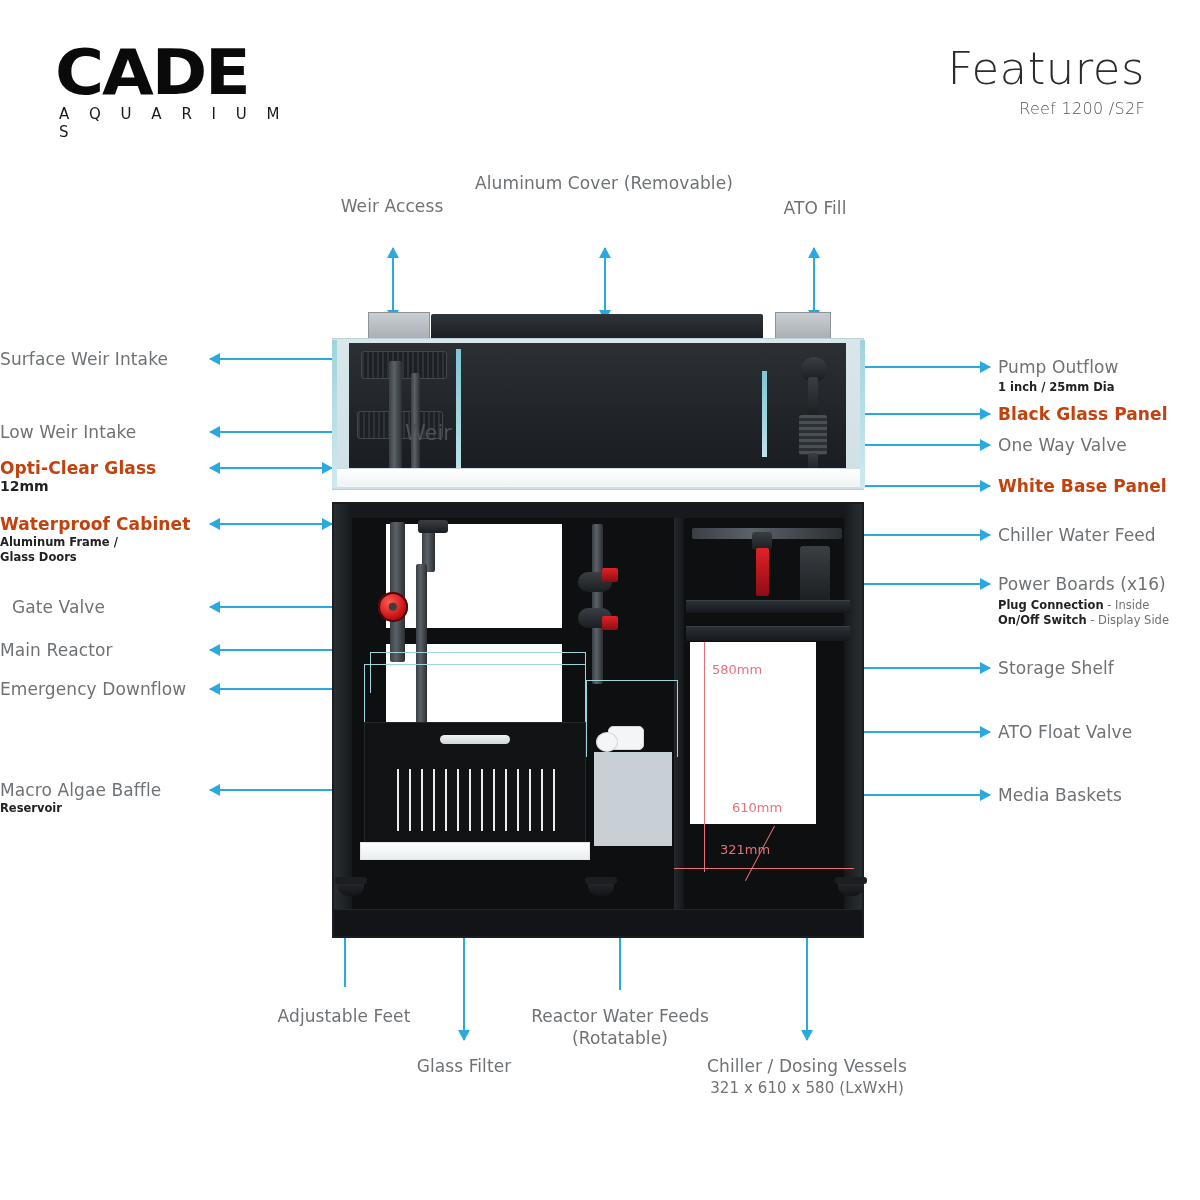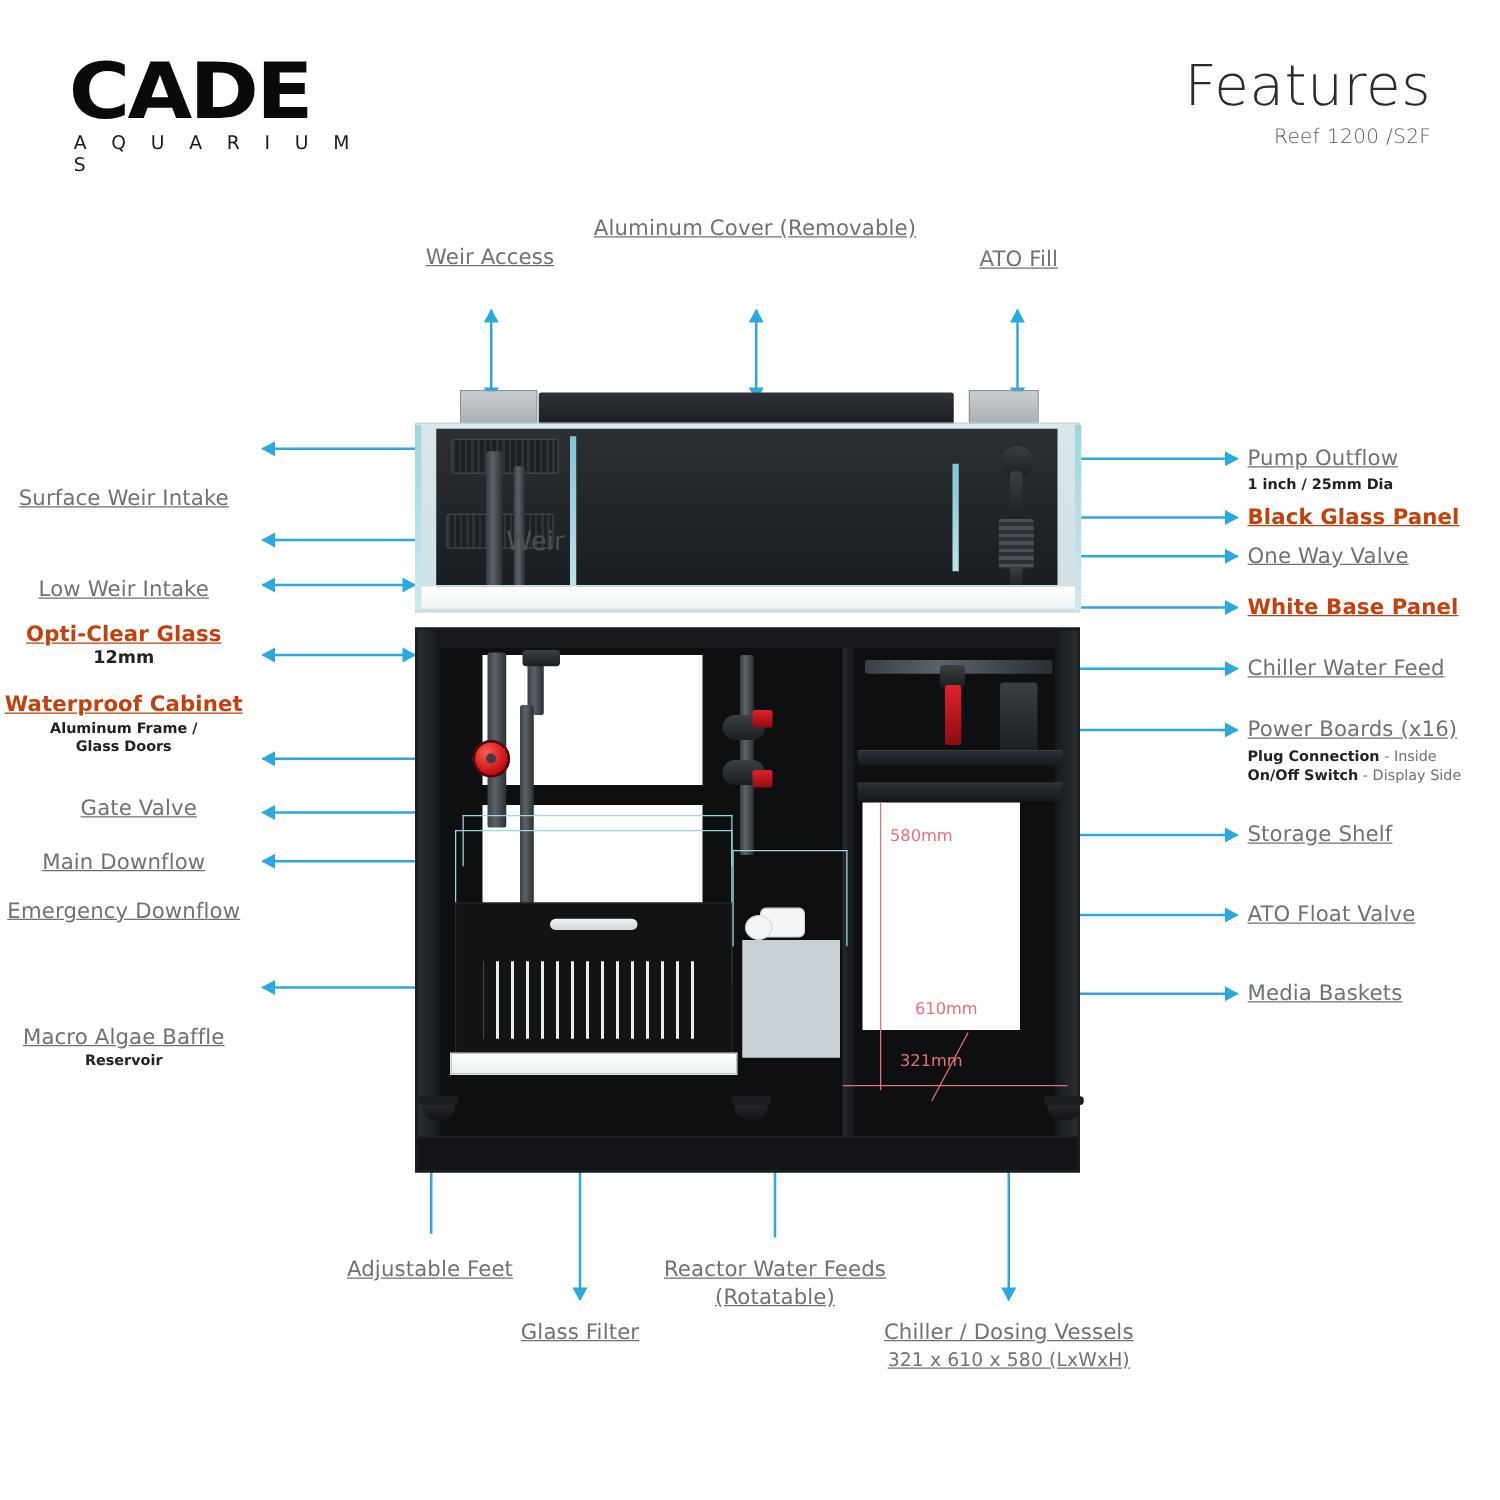--- a/index.html
+++ b/index.html
@@ -18,25 +18,25 @@
      padding-left:4px;font-weight:400;}
 
   #features-title{right:55px;top:44px;text-align:right;}
   #features-title .t1{font-size:45px;font-weight:300;color:#2b2b2b;line-height:50px;
      letter-spacing:0.5px;}
   #features-title .t2{font-size:16px;font-weight:300;color:#55575a;margin-top:5px;
      letter-spacing:0.3px;}
 
   
   .lbl{font-size:17px;color:#6e7275;font-weight:400;line-height:22px;letter-spacing:.1px;
-       white-space:nowrap;text-decoration:underline;}
+       white-space:nowrap;}
   .lbl.bold{color:#c2410c;font-weight:bold;}
   .sub-lbl{font-size:11.5px;color:#222;font-weight:bold;line-height:15px;white-space:nowrap;}
   .sub-lbl .val{color:#6e7275;font-weight:400;}
-  .ralign{text-align:center;margin-top:40px;}
+  .ralign{text-align:left;}
   .lalign{text-align:left;}
   .calign{text-align:center;}
 
   
   .arrow-h{position:absolute;height:2px;background:#2aa9e0;}
   .arrow-v{position:absolute;width:2px;background:#2aa9e0;}
   .ah-left::before{content:"";position:absolute;left:-1px;top:-5px;width:0;height:0;
      border-top:6px solid transparent;border-bottom:6px solid transparent;
      border-right:11px solid #2aa9e0;}
   .ah-right::after{content:"";position:absolute;right:-1px;top:-5px;width:0;height:0;
@@ -172,21 +172,21 @@
 </div>
 <div class="abs ralign" style="left:0px;top:513px;width:198px;">
   <div class="lbl bold">Waterproof Cabinet</div>
   <div class="sub-lbl">Aluminum Frame /</div>
   <div class="sub-lbl">Glass Doors</div>
 </div>
 <div class="abs ralign" style="left:12px;top:596px;width:198px;">
   <div class="lbl">Gate Valve</div>
 </div>
 <div class="abs ralign" style="left:0px;top:639px;width:198px;">
-  <div class="lbl">Main Downflow</div>
+  <div class="lbl">Main Reactor</div>
 </div>
 <div class="abs ralign" style="left:0px;top:678px;width:198px;">
   <div class="lbl">Emergency Downflow</div>
 </div>
 <div class="abs ralign" style="left:0px;top:779px;width:198px;">
   <div class="lbl">Macro Algae Baffle</div>
   <div class="sub-lbl">Reservoir</div>
 </div>
 
 <div class="arrow-h ah-left" style="left:210px;top:358px;width:172px;"></div>

